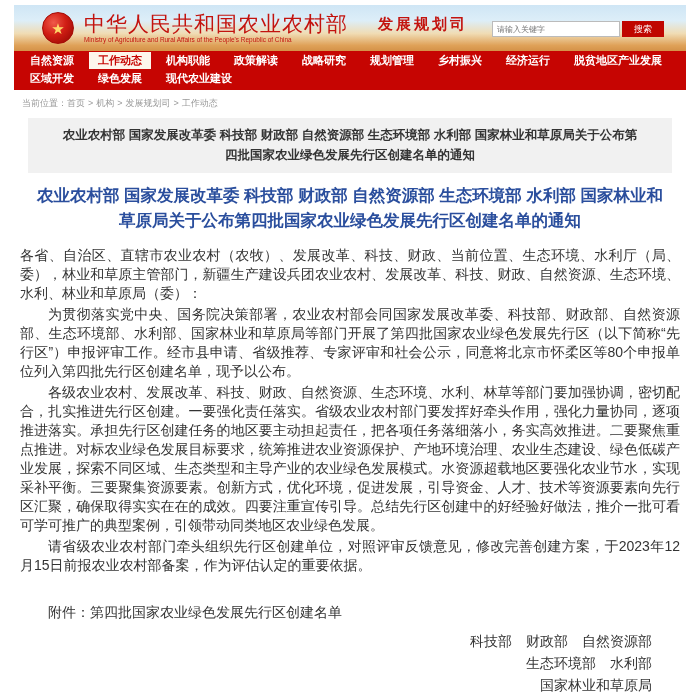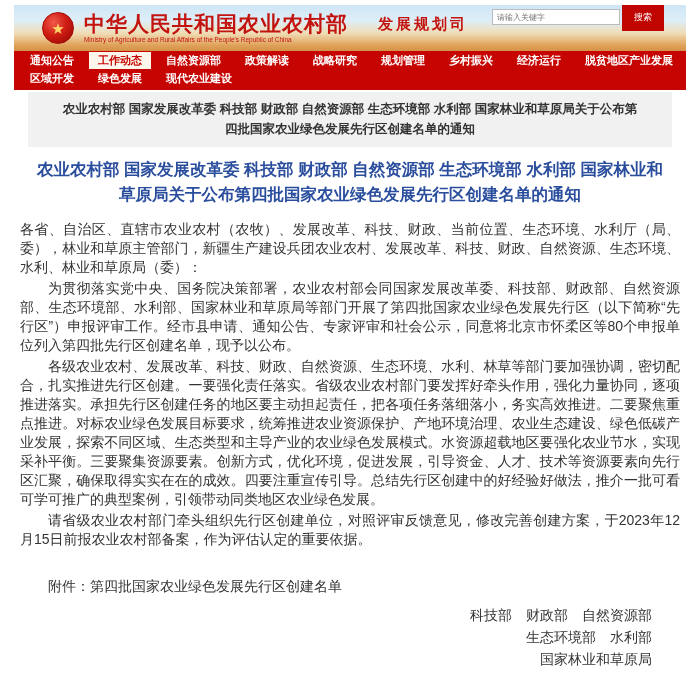--- a/index.html
+++ b/index.html
@@ -16,30 +16,30 @@
     background:linear-gradient(180deg,#cfe6f5 0%,#ddeef8 34%,#f0dcb4 62%,#dfa158 88%,#d49248 100%);
     display:flex;align-items:center;
   }
   .emblem{
     width:30px;height:30px;border-radius:50%;margin-left:28px;flex:0 0 auto;
     background:radial-gradient(circle at 35% 32%,#f05a4a 0%,#d01d14 45%,#8f0400 100%);
     border:1px solid #a50b06;display:flex;align-items:center;justify-content:center;
   }
   .emblem .star{color:#ffd769;font-size:15px;line-height:1;}
   .title-wrap{margin-left:10px;}
-  .site-title{color:#c3130e;font-size:21px;font-weight:bold;letter-spacing:1px;line-height:22px;white-space:nowrap;}
+  .site-title{color:#c3130e;font-size:21px;font-weight:normal;letter-spacing:1px;line-height:22px;white-space:nowrap;}
   .site-sub{color:#c3130e;font-size:7px;transform:scale(.92);transform-origin:left;white-space:nowrap;margin-top:1px;}
   .dept{color:#c3130e;font-size:15px;font-weight:bold;letter-spacing:3px;margin-left:30px;margin-bottom:8px;white-space:nowrap;}
-  .search-wrap{position:absolute;right:22px;bottom:20px;display:flex;align-items:center;}
+  .search-wrap{position:absolute;right:22px;bottom:14px;display:flex;align-items:center;}
   .search-input{
     width:118px;height:14px;border:1px solid #bbb;background:#fff;
     font-size:8px;color:#555;padding:0 4px;outline:none;
   }
   .search-btn{
-    height:28px;border:none;background:#c00500;color:#fff;font-size:9px;
+    height:16px;border:none;background:#c00500;color:#fff;font-size:9px;
     padding:0 12px;margin-left:2px;cursor:pointer;line-height:16px;
   }
 
   
   .nav{background:#c60502;padding:1px 4px 3px;}
   .nav-row{display:flex;flex-wrap:nowrap;align-items:center;}
   .nav-row + .nav-row{margin-top:1px;}
   .nav-item{
     color:#ffffff;font-size:11px;font-weight:bold;text-decoration:none;
     padding:2px 9px;margin:0 3px;line-height:13px;cursor:pointer;white-space:nowrap;
@@ -85,45 +85,46 @@
     </div>
     <div class="dept">发展规划司</div>
     <div class="search-wrap">
       <input class="search-input" type="text" placeholder="请输入关键字" style="">
       <button class="search-btn">搜索</button>
     </div>
   </div>
 
   <div class="nav">
     <div class="nav-row" id="nav-row-1">
-        <a class="nav-item">通知公告</a>
+        <a class="nav-item">自然资源</a>
         <a class="nav-item active">工作动态</a>
-        <a class="nav-item">自然资源部</a>
+        <a class="nav-item">机构职能</a>
         <a class="nav-item">政策解读</a>
         <a class="nav-item">战略研究</a>
         <a class="nav-item">规划管理</a>
         <a class="nav-item">乡村振兴</a>
         <a class="nav-item">经济运行</a>
         <a class="nav-item">脱贫地区产业发展</a>
       </div>
     <div class="nav-row" id="nav-row-2">
         <a class="nav-item">区域开发</a>
         <a class="nav-item">绿色发展</a>
         <a class="nav-item">现代农业建设</a>
       </div>
   </div>
 
+  <div class="breadcrumb" id="breadcrumb"><span>当前位置：</span><a>首页</a><span class="crumb-sep">&gt;</span><a>机构</a><span class="crumb-sep">&gt;</span><a>发展规划司</a><span class="crumb-sep">&gt;</span><a>工作动态</a></div>
 
   <div class="summary-box">农业农村部 国家发展改革委 科技部 财政部 自然资源部 生态环境部 水利部 国家林业和草原局关于公布第四批国家农业绿色发展先行区创建名单的通知</div>
 
   <div class="main-title">农业农村部 国家发展改革委 科技部 财政部 自然资源部 生态环境部 水利部 国家林业和草原局关于公布第四批国家农业绿色发展先行区创建名单的通知</div>
 
   <div class="article" id="article-body">
       <p class="para"><span>各省、自治区、直辖市农业农村（农牧）、发展改革、科技、财政、当前位置、生态环境、水利厅（局、委），林业和草原主管部门，新疆生产建设兵团农业农村、发展改革、科技、财政、自然资源、生态环境、水利、林业和草原局（委）：</span></p>
-      <p class="para indent"><span>为贯彻落实党中央、国务院决策部署，农业农村部会同国家发展改革委、科技部、财政部、自然资源部、生态环境部、水利部、国家林业和草原局等部门开展了第四批国家农业绿色发展先行区（以下简称“先行区”）申报评审工作。经市县申请、通知公告、专家评审和社会公示，同意将北京市怀柔区等80个申报单位列入第四批先行区创建名单，现予以公布。</span></p>
+      <p class="para indent"><span>为贯彻落实党中央、国务院决策部署，农业农村部会同国家发展改革委、科技部、财政部、自然资源部、生态环境部、水利部、国家林业和草原局等部门开展了第四批国家农业绿色发展先行区（以下简称“先行区”）申报评审工作。经市县申请、省级推荐、专家评审和社会公示，同意将北京市怀柔区等80个申报单位列入第四批先行区创建名单，现予以公布。</span></p>
       <p class="para indent"><span>各级农业农村、发展改革、科技、财政、自然资源、生态环境、水利、林草等部门要加强协调，密切配合，扎实推进先行区创建。</span><span class="bold">一要强化责任落实。</span><span>省级农业农村部门要发挥好牵头作用，强化力量协同，逐项推进落实。承担先行区创建任务的地区要主动担起责任，把各项任务落细落小，务实高效推进。</span><span class="bold">二要聚焦重点推进。</span><span>对标农业绿色发展目标要求，统筹推进农业资源保护、产地环境治理、农业生态建设、绿色低碳产业发展，探索不同区域、生态类型和主导产业的农业绿色发展模式。水资源超载地区要强化农业节水，实现采补平衡。</span><span class="bold">三要聚集资源要素。</span><span>创新方式，优化环境，促进发展，引导资金、人才、技术等资源要素向先行区汇聚，确保取得实实在在的成效。</span><span class="bold">四要注重宣传引导。</span><span>总结先行区创建中的好经验好做法，推介一批可看可学可推广的典型案例，引领带动同类地区农业绿色发展。</span></p>
       <p class="para indent"><span>请省级农业农村部门牵头组织先行区创建单位，对照评审反馈意见，修改完善创建方案，于2023年12月15日前报农业农村部备案，作为评估认定的重要依据。</span></p>
     </div>
 
   <div class="attachment">附件：第四批国家农业绿色发展先行区创建名单</div>
 
   <div class="signatures" id="signature-block">
       <div class="sign-line">科技部　财政部　自然资源部</div>
       <div class="sign-line">生态环境部　水利部</div>
       <div class="sign-line">国家林业和草原局</div>

